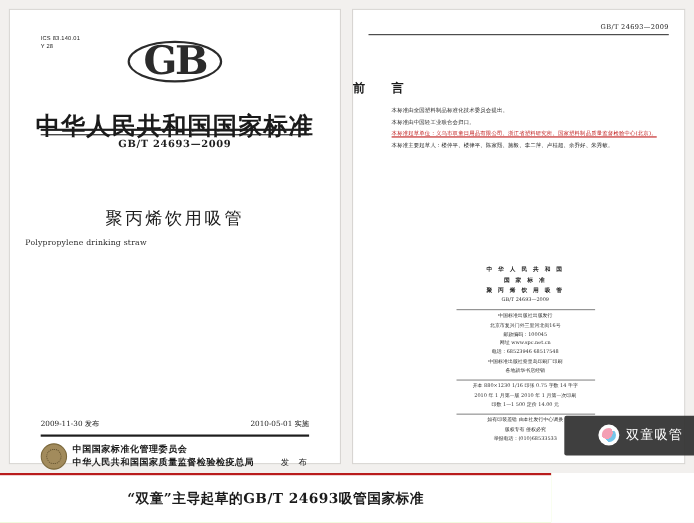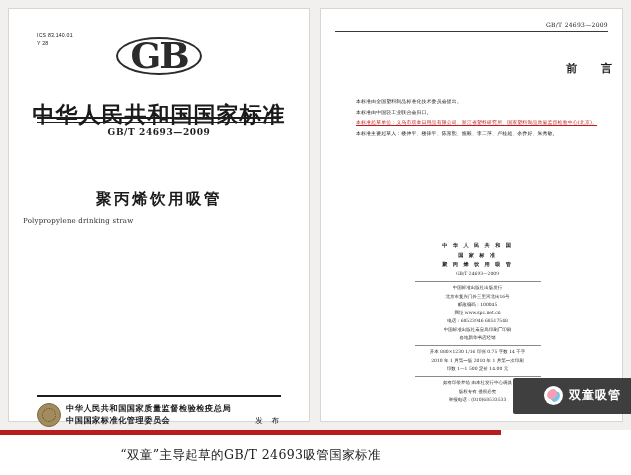--- a/index.html
+++ b/index.html
@@ -83,21 +83,21 @@
     position: absolute; left: 0; right: 0; top: 106px;
     text-align: center;
     font-family: "DejaVu Serif", serif;
     font-size: 9px; font-weight: bold; color: #1d1d1d;
     letter-spacing: .6px;
   }
   .cn-name {
     position: absolute; left: 0; right: 0; top: 168px;
     text-align: center;
     font-family: "DejaVu Serif", serif;
-    font-size: 15.5px; font-weight: bold; color: #1a1a1a;
+    font-size: 15.5px; font-weight: normal; color: #1a1a1a;
     letter-spacing: 2.5px;
   }
   .en-name {
     position: absolute; left: 0; right: 0; top: 196px;
     font-family: "DejaVu Serif", serif;
     font-size: 7px; color: #2a2a2a;
     letter-spacing: .2px;
   }
   .date-row {
     position: absolute; left: 14px; right: 14px; top: 360px;
@@ -146,22 +146,22 @@
     position: absolute; left: 14px; right: 14px; top: 12px;
     display: flex; justify-content: flex-end;
     font-family: "DejaVu Serif", serif;
     font-size: 6px; color: #1a1a1a; letter-spacing: .3px;
   }
   .rp-rule {
     position: absolute; left: 14px; right: 14px; top: 22px;
     height: 1px; background: #3a3a3a;
   }
   .rp-title {
-    position: absolute; left: 0; right: 0; top: 52px;
-    text-align: right;
+    position: absolute; left: 0; right: 0; top: 64px;
+    text-align: left;
     font-family: "DejaVu Serif", serif;
     font-size: 11px; font-weight: bold; letter-spacing: 10px;
     color: #1a1a1a;
   }
   .rp-body {
     position: absolute; left: 26px; right: 22px; top: 88px;
     font-family: "DejaVu Serif", serif;
     font-size: 4.9px; line-height: 1.95; color: #222;
     letter-spacing: .15px;
   }
@@ -185,23 +185,23 @@
   .stamp .sep {
     height: 1px; background: #8a8a8a; margin: 2.5px 14px;
   }
 
   
   .caption {
     position: absolute; left: 0; right: 0; bottom: 0;
     height: 45px; background: #ffffff;
     display: flex; align-items: center; justify-content: center;
     font-family: "DejaVu Serif", serif;
-    font-size: 12.5px; font-weight: normal; color: #1b1b1b;
+    font-size: 12.5px; font-weight: bold; color: #1b1b1b;
     letter-spacing: .4px;
-    border-top: 5px solid #b91c1c;
+    border-top: 2px solid #b91c1c;
   }
 
   
   .brand {
     position: absolute; right: 10px; top: 386px;
     display: flex; align-items: center; gap: 6px;
     color: #ffffff;
   }
   .brand-logo {
     width: 19px; height: 19px; border-radius: 50%;
@@ -212,21 +212,21 @@
     content: "";
     position: absolute; left: 3px; top: 3px; width: 13px; height: 13px;
     border-radius: 50%;
     background:
       radial-gradient(circle at 35% 35%, #f4a0b4 0 45%, transparent 46%),
       radial-gradient(circle at 68% 60%, #76c6ea 0 45%, transparent 46%),
       #fff;
   }
   .brand-name {
     font-family: "DejaVu Serif", serif;
-    font-size: 12px; font-weight: bold; letter-spacing: 1px;
+    font-size: 12px; font-weight: normal; letter-spacing: 1px;
   }
   .brand-bar {
     position: absolute; right: 0; top: 378px;
     width: 118px; height: 36px;
     background: #2f2f2f;
     border-radius: 2px 0 0 2px;
     opacity: .92;
   }
 </style>
 </head>
@@ -250,27 +250,31 @@
         </div>
 
         <div class="cover-title">中华人民共和国国家标准</div>
         <div class="rule-strong"></div>
         <div class="rule-thin"></div>
         <div class="std-code">GB/T 24693—2009</div>
 
         <div class="cn-name">聚丙烯饮用吸管</div>
         <div class="en-name">Polypropylene drinking straw</div>
 
+        <div class="date-row">
+          <span>2009-11-30 发布</span>
+          <span>2010-05-01 实施</span>
+        </div>
         <div class="rule-bottom"></div>
 
         <div class="issuer">
           <div class="emblem"></div>
           <div class="issuer-lines">
+            <div>中国国家标准化管理委员会</div>
             <div>中华人民共和国国家质量监督检验检疫总局</div>
-            <div>中国国家标准化管理委员会</div>
           </div>
           <div class="issue-word">发 布</div>
         </div>
 
       </div>
     </div>
 
     <div class="sheet sheet-right">
       <div class="rp-header">
         <span>GB/T 24693—2009</span>

